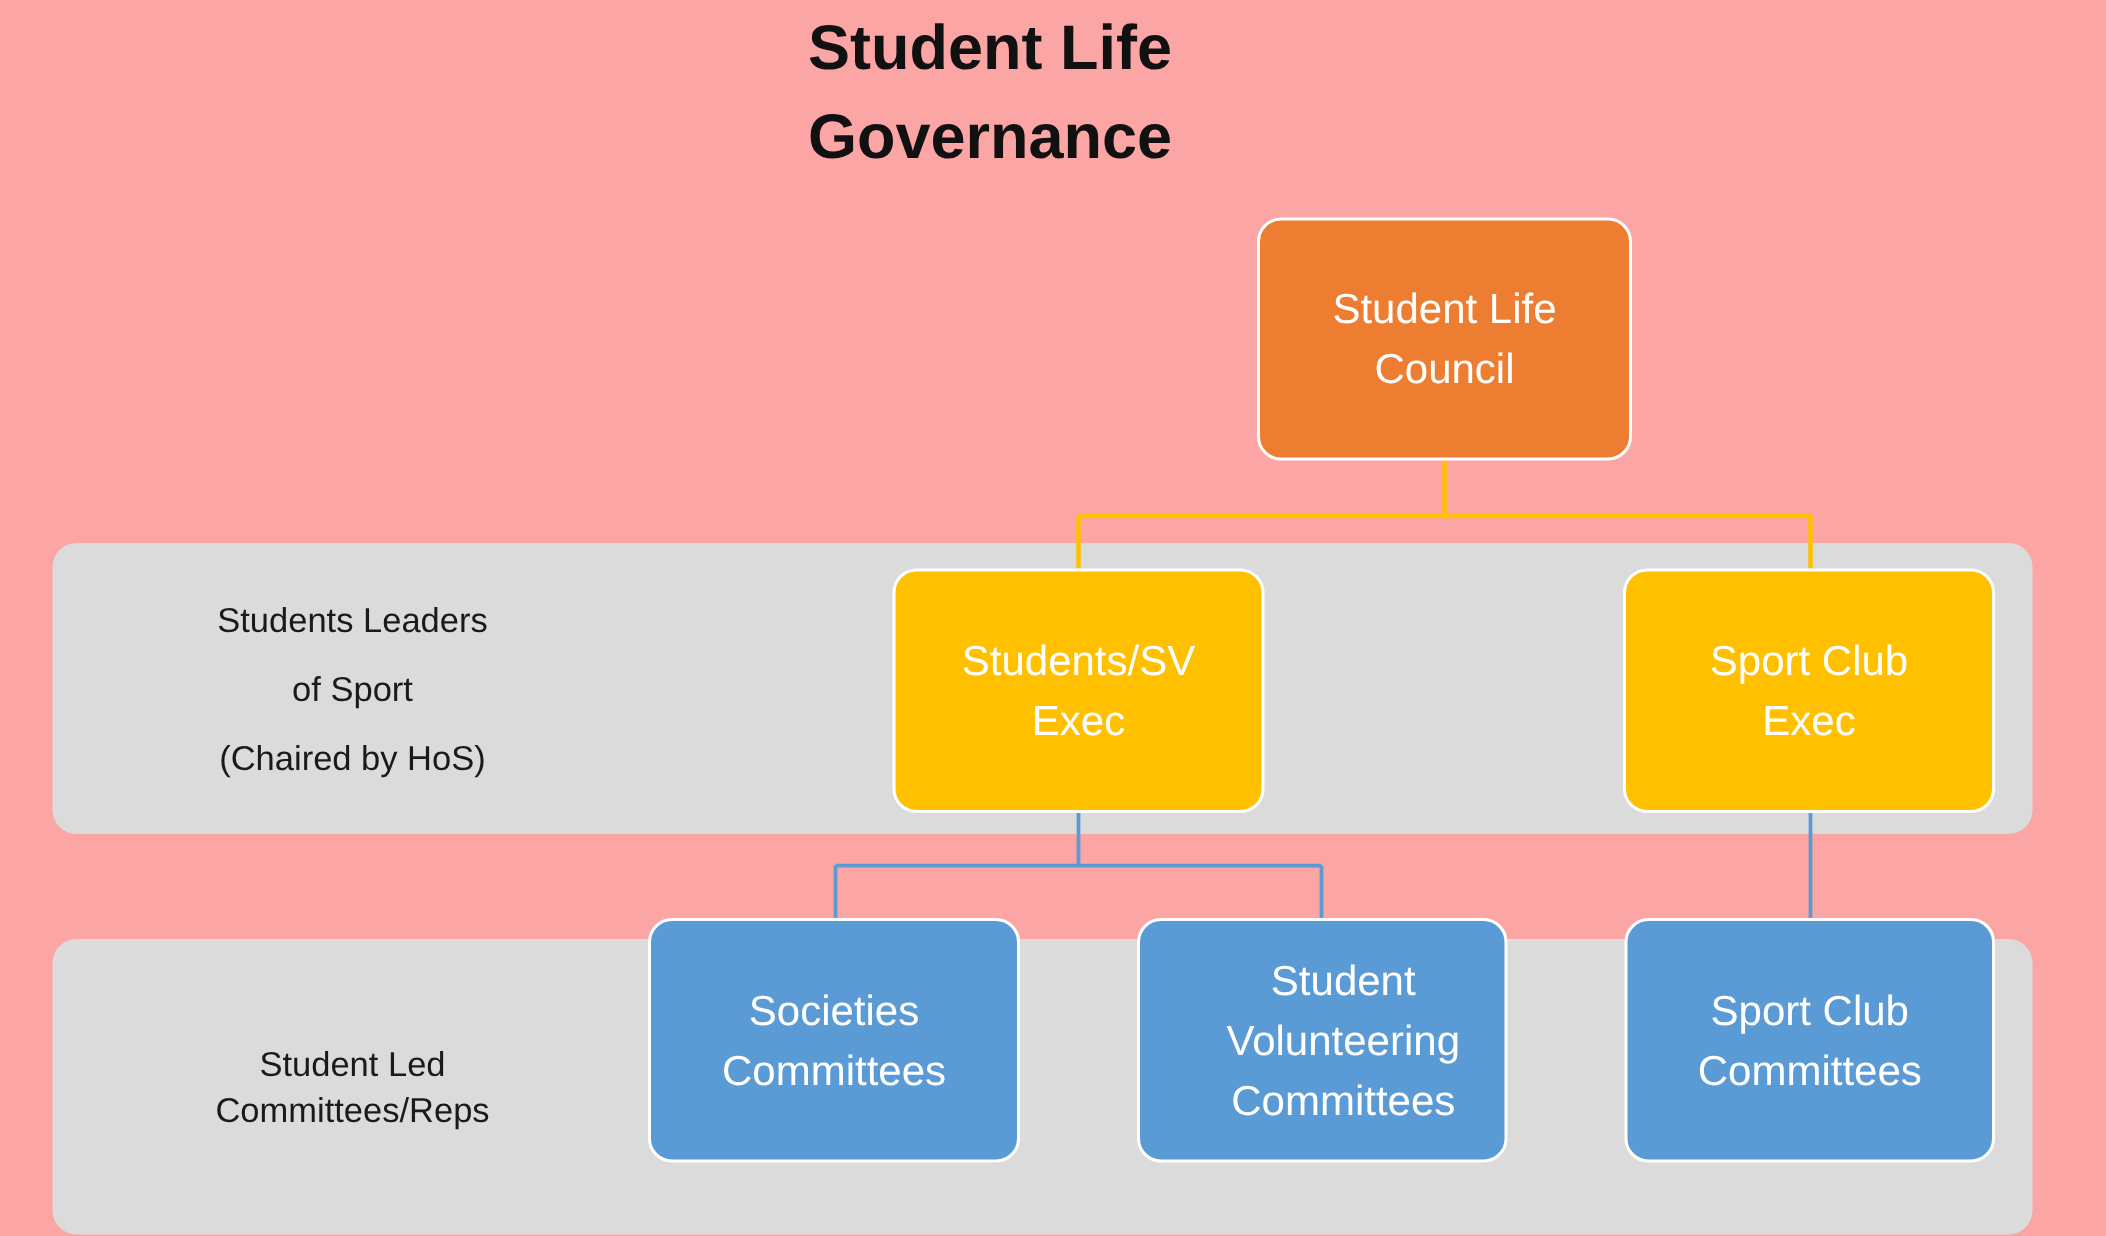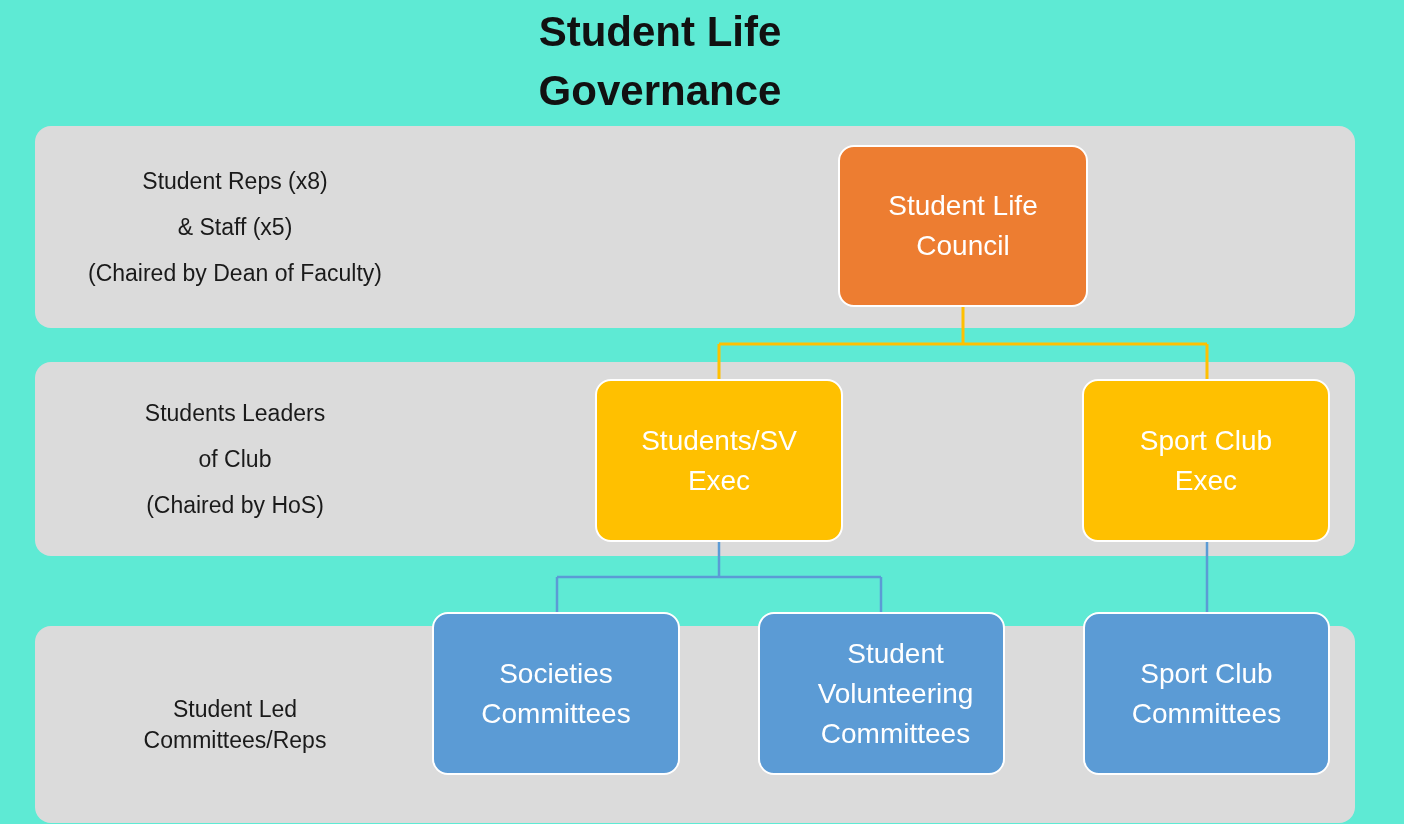--- a/index.html
+++ b/index.html
@@ -4,21 +4,21 @@
 <style>
   html, body {
     margin: 0;
     padding: 0;
     background: #ffffff;
   }
   .canvas {
     position: relative;
     width: 1404px;
     height: 824px;
-    background: #5eead4;
+    background: #fca5a5;
     overflow: hidden;
     font-family: "Liberation Sans", sans-serif;
   }
   .chart-title {
     position: absolute;
     left: 400px;
     top: 2px;
     width: 520px;
     text-align: center;
     font-size: 42px;
@@ -82,29 +82,24 @@
   .node-sport-club-committees { left: 1083px; top: 612px; width: 247px; height: 163px; }
 </style>
 </head>
 <body>
 
 <div class="canvas">
 
   <div class="chart-title">Student Life
 Governance</div>
 
-  <div class="band band-1" style="background-color: rgb(219, 219, 219);">
-    <div class="band-label">Student Reps (x8)
-&amp; Staff (x5)
-(Chaired by Dean of Faculty)</div>
-  </div>
 
   <div class="band band-2" style="background-color: rgb(219, 219, 219);">
     <div class="band-label">Students Leaders
-of Club
+of Sport
 (Chaired by HoS)</div>
   </div>
 
   <div class="band band-3" style="background-color: rgb(219, 219, 219);">
     <div class="band-label tight">Student Led
 Committees/Reps</div>
   </div>
 
   <svg class="connectors" viewBox="0 0 1404 824" xmlns="http://www.w3.org/2000/svg">
     <path d="M963 307 V344 M719 344 H1207 M719 344 V379 M1207 344 V379" fill="none" stroke-width="3" stroke="#FFC000"></path>

